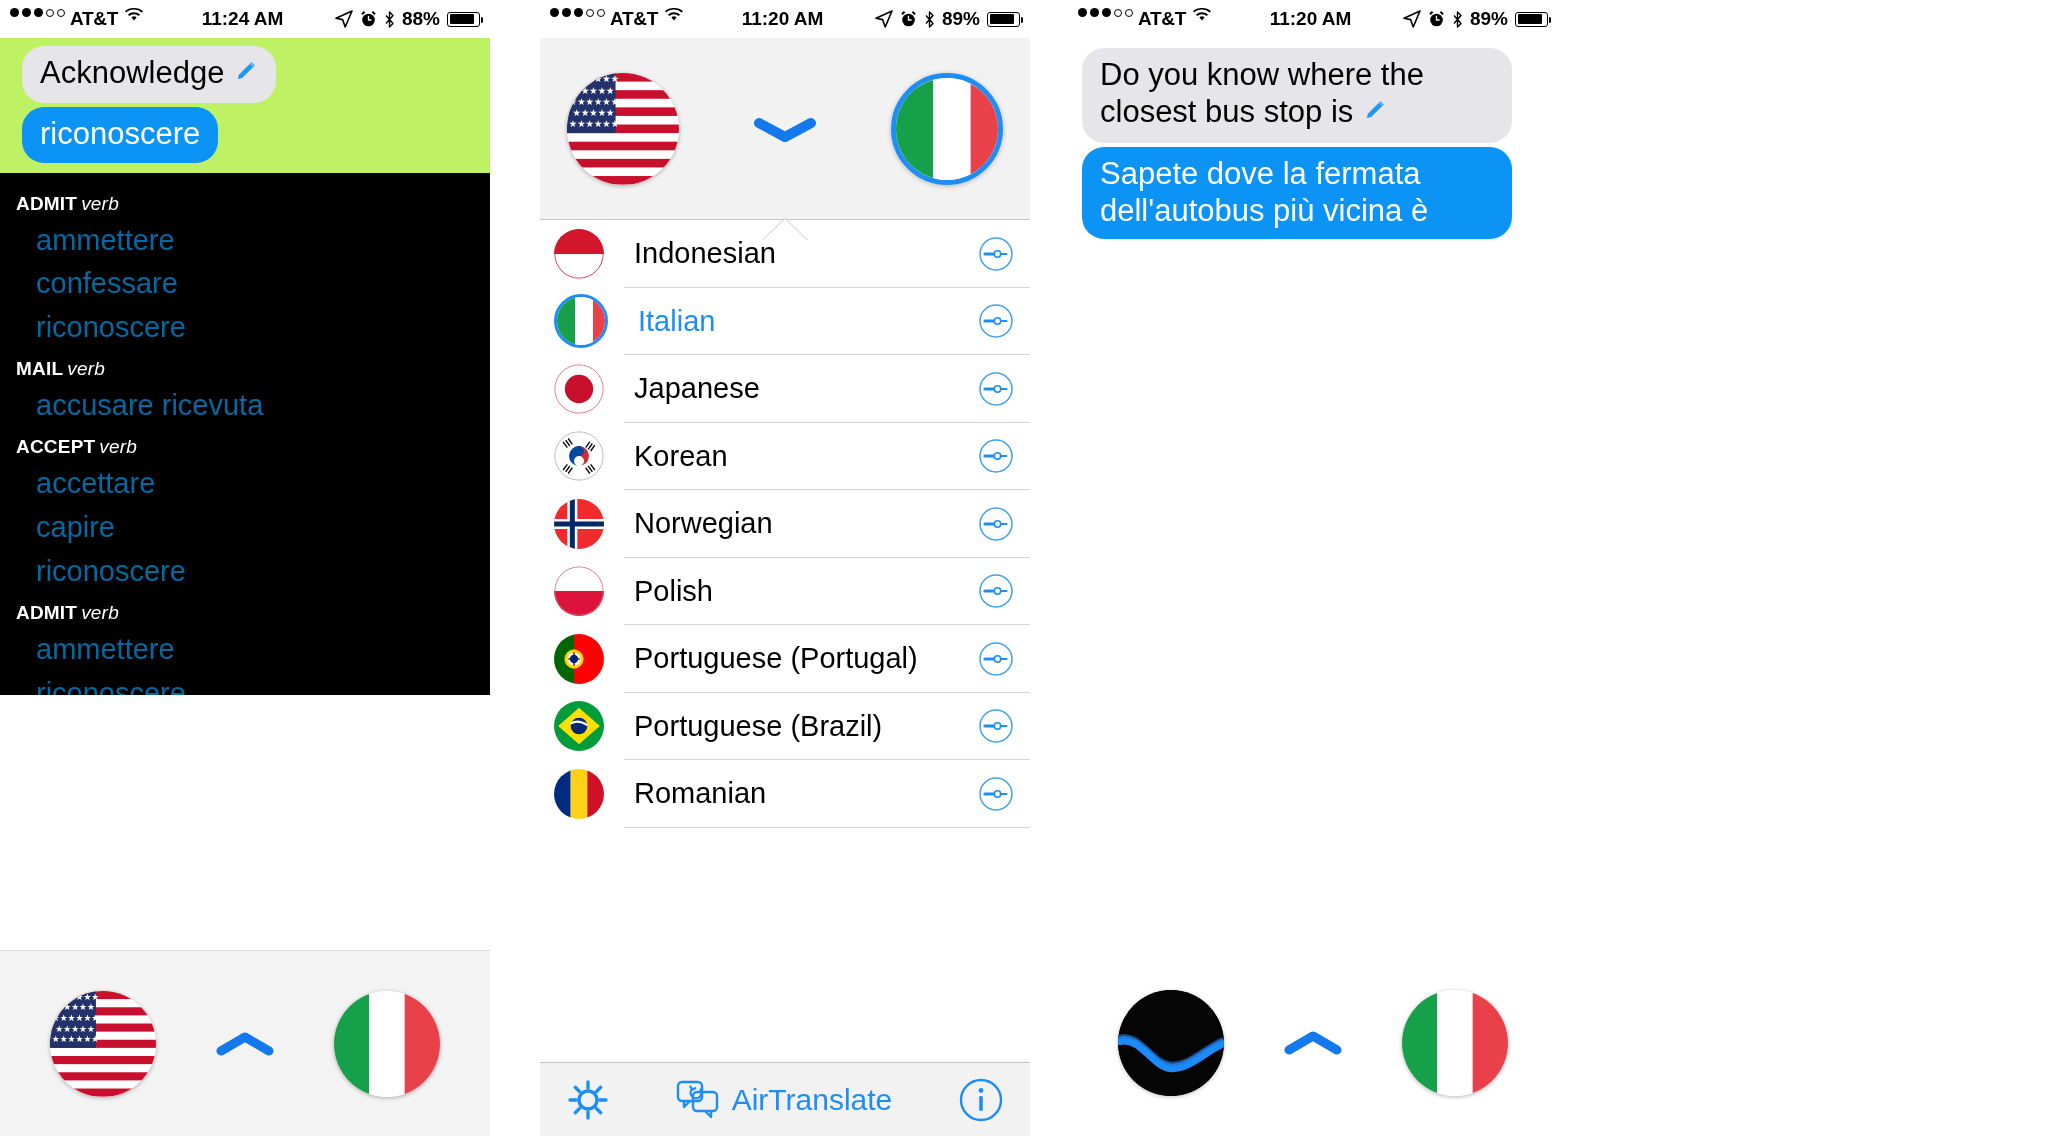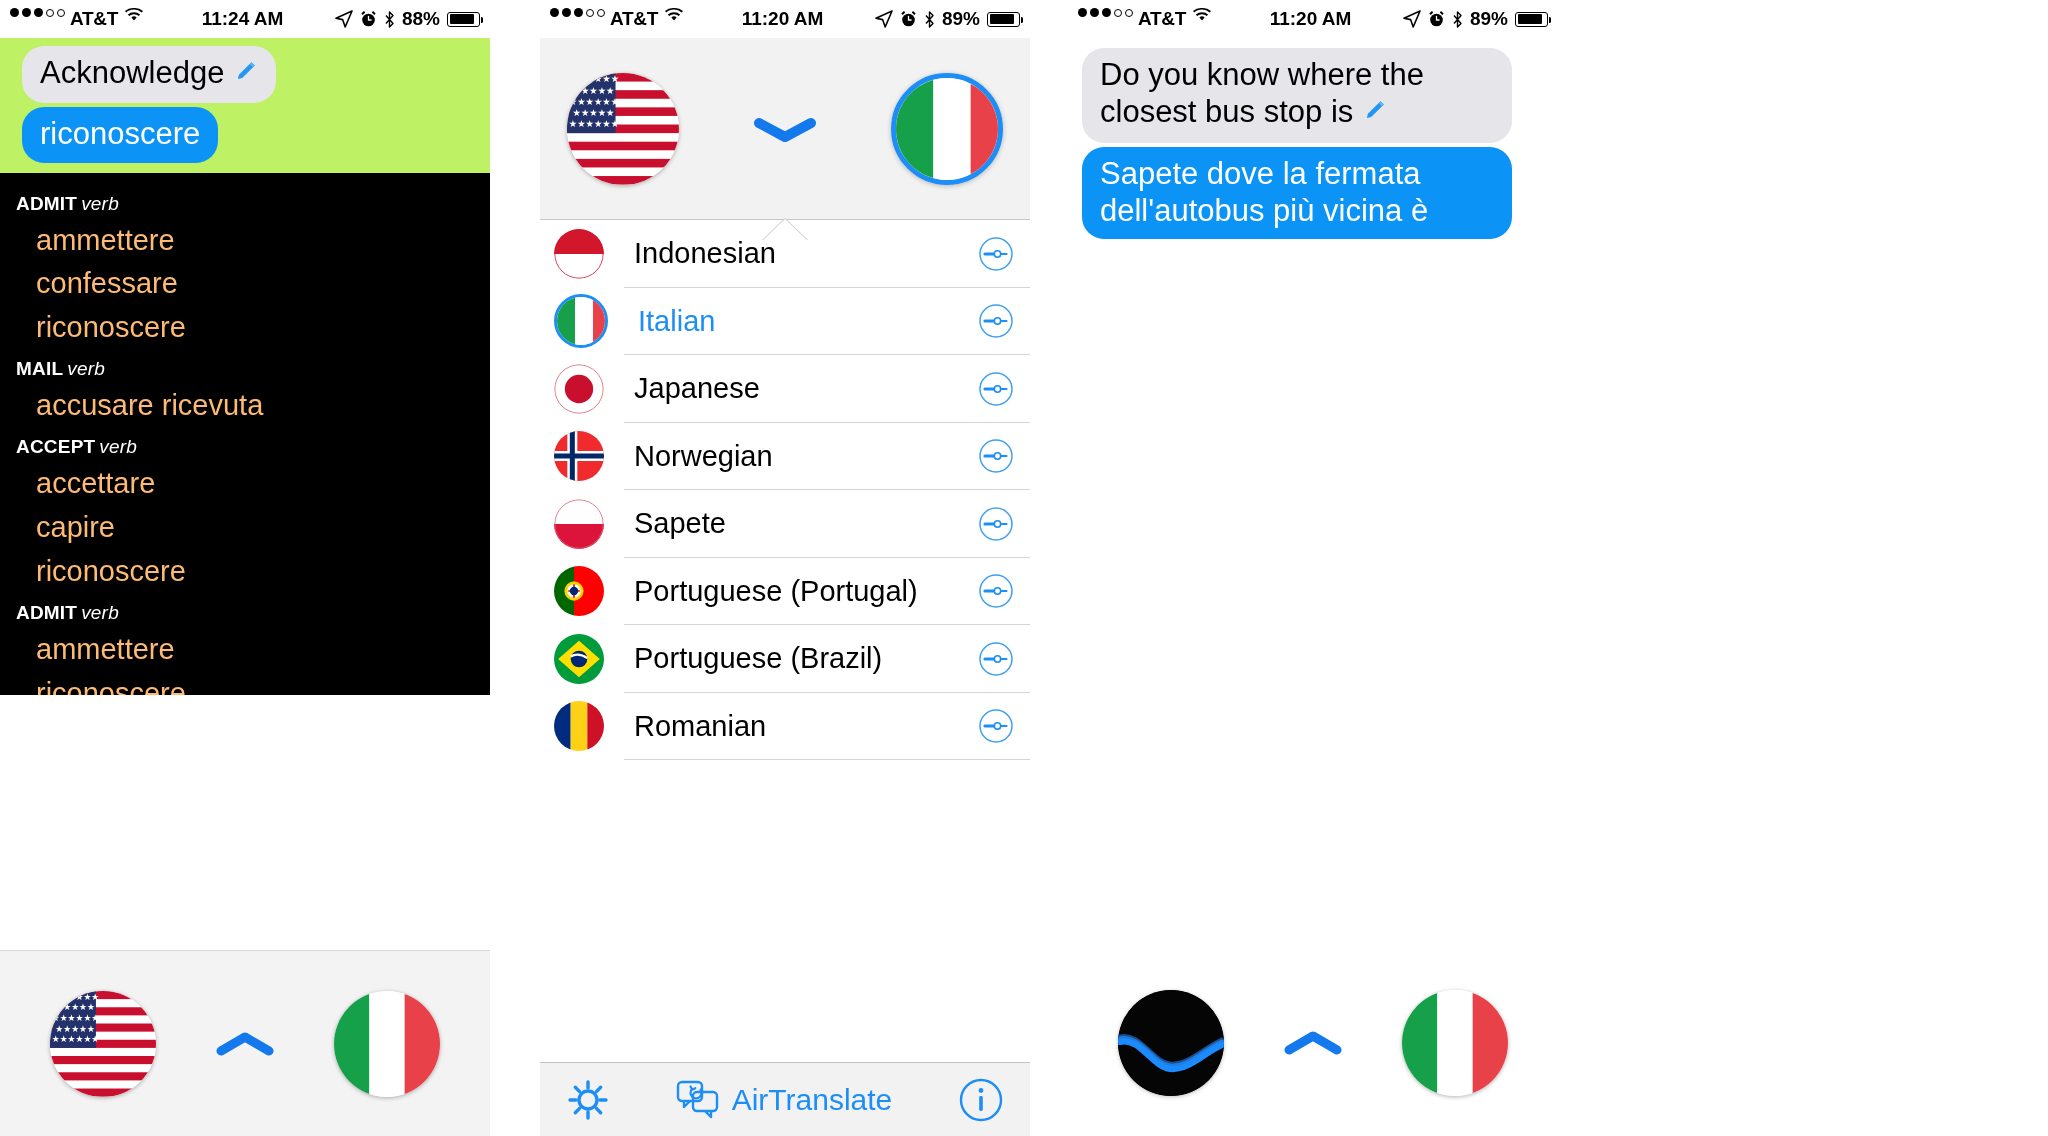--- a/index.html
+++ b/index.html
@@ -77,21 +77,21 @@
     padding: 14px 0 0 0;
     height: 522px; overflow: hidden;
   }
   .dict-group { margin-bottom: 2px; }
   .dict-head {
     font-size: 19px; padding: 6px 0 4px 16px; letter-spacing: 0.2px;
   }
   .dict-head b { font-weight: bold; }
   .dict-head i { font-style: italic; font-weight: normal; margin-left: 4px; }
   .dict-item {
-    color: #fdba74; font-size: 29px; padding: 6px 0 6px 36px; line-height: 1.1;
+    color: #0369a1; font-size: 29px; padding: 6px 0 6px 36px; line-height: 1.1;
   }
 
   
   .flagbar {
     position: absolute; left: 0; bottom: 0; width: 100%; height: 186px;
     background: #f3f3f3; border-top: 1px solid #d9d9d9;
     display: flex; align-items: center; justify-content: center; gap: 60px;
   }
   .flagbar.white { background: #fff; border-top: none; }
   .circ-flag {
@@ -426,20 +426,43 @@
         </div>
         <div class="lang-name">Japanese</div>
         <svg class="acc-btn" viewBox="0 0 36 36">
           <circle cx="18" cy="18" r="16" fill="none" stroke="#3fa0f0" stroke-width="1.5"></circle>
           <line x1="7" y1="18" x2="16" y2="18" stroke="#1d8ef5" stroke-width="3.2" stroke-linecap="round"></line>
           <circle cx="19.5" cy="18" r="3.2" fill="#fff" stroke="#1d8ef5" stroke-width="1.6"></circle>
           <line x1="23.5" y1="18" x2="28.5" y2="18" stroke="#1d8ef5" stroke-width="2.2" stroke-linecap="round"></line>
         </svg>
       </div>
 
+      <div class="lang-row">
+        <div class="circ-flag">
+          <svg width="50" height="50" viewBox="0 0 60 60">
+              <rect width="60" height="60" fill="#fff"></rect>
+            <path d="M30 18a12 12 0 010 24 6 6 0 000-12 6 6 0 010-12z" fill="#cd2e3a"></path>
+            <path d="M30 18a12 12 0 000 24 6 6 0 010-12 6 6 0 000-12z" fill="#0047a0"></path>
+            <g stroke="#000" stroke-width="1.6">
+                <path d="M11 13l5 7M14 11l5 7M17 9l5 7"></path>
+                <path d="M38 44l5 7M41 42l5 7M44 40l5 7"></path>
+                <path d="M43 13l-5 7M46 15l-5 7M49 17l-5 7"></path>
+                <path d="M16 40l-5 7M19 42l-5 7M22 44l-5 7"></path>
+              </g>
+            <circle cx="30" cy="30" r="29" fill="none" stroke="#aaa" stroke-width="1"></circle>
+          </svg>
+        </div>
+        <div class="lang-name">Korean</div>
+        <svg class="acc-btn" viewBox="0 0 36 36">
+          <circle cx="18" cy="18" r="16" fill="none" stroke="#3fa0f0" stroke-width="1.5"></circle>
+          <line x1="7" y1="18" x2="16" y2="18" stroke="#1d8ef5" stroke-width="3.2" stroke-linecap="round"></line>
+          <circle cx="19.5" cy="18" r="3.2" fill="#fff" stroke="#1d8ef5" stroke-width="1.6"></circle>
+          <line x1="23.5" y1="18" x2="28.5" y2="18" stroke="#1d8ef5" stroke-width="2.2" stroke-linecap="round"></line>
+        </svg>
+      </div>
 
       <div class="lang-row">
         <div class="circ-flag">
           <svg width="50" height="50" viewBox="0 0 60 60" preserveAspectRatio="xMidYMid slice">
               <rect width="60" height="60" fill="#ef2b2d"></rect>
             <rect x="16" width="12" height="60" fill="#fff"></rect>
               <rect y="24" width="60" height="12" fill="#fff"></rect>
             <rect x="19" width="6" height="60" fill="#002868"></rect>
               <rect y="27" width="60" height="6" fill="#002868"></rect>
           </svg>
@@ -454,21 +477,21 @@
       </div>
 
       <div class="lang-row">
         <div class="circ-flag">
           <svg width="50" height="50" viewBox="0 0 60 60">
               <rect width="60" height="30" fill="#fff"></rect>
               <rect y="30" width="60" height="30" fill="#dc143c"></rect>
               <circle cx="30" cy="30" r="29" fill="none" stroke="#d9606f" stroke-width="1"></circle>
             </svg>
         </div>
-        <div class="lang-name">Sapete</div>
+        <div class="lang-name">Polish</div>
         <svg class="acc-btn" viewBox="0 0 36 36">
           <circle cx="18" cy="18" r="16" fill="none" stroke="#3fa0f0" stroke-width="1.5"></circle>
           <line x1="7" y1="18" x2="16" y2="18" stroke="#1d8ef5" stroke-width="3.2" stroke-linecap="round"></line>
           <circle cx="19.5" cy="18" r="3.2" fill="#fff" stroke="#1d8ef5" stroke-width="1.6"></circle>
           <line x1="23.5" y1="18" x2="28.5" y2="18" stroke="#1d8ef5" stroke-width="2.2" stroke-linecap="round"></line>
         </svg>
       </div>
 
       <div class="lang-row">
         <div class="circ-flag">

